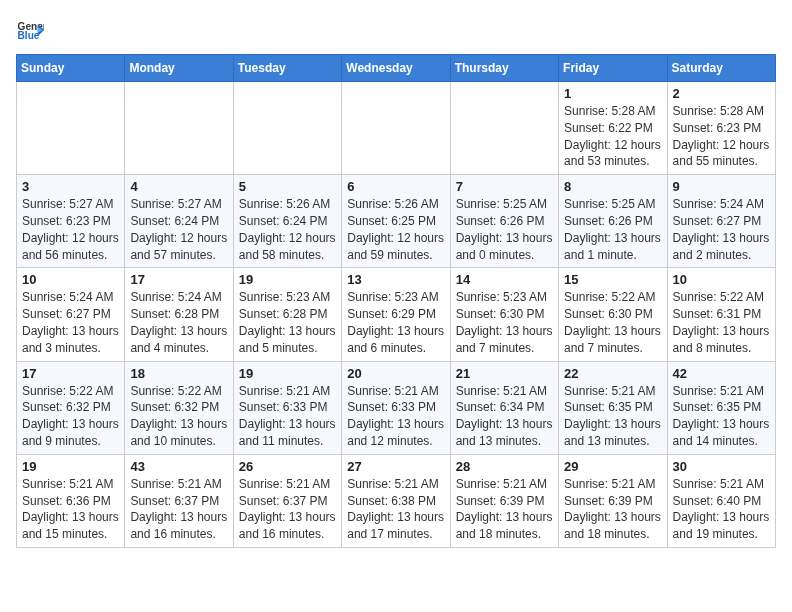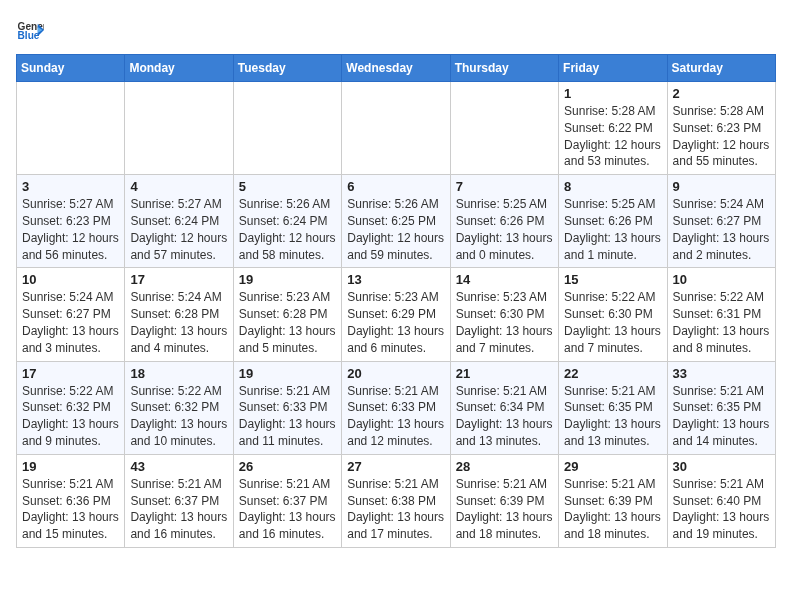--- a/index.html
+++ b/index.html
@@ -254,21 +254,21 @@
 Sunset: 6:34 PM
 Daylight: 13 hours and 13 minutes.</div>
         </td>
         <td>
           <span class="day-number">22</span>
           <div class="day-info" style="white-space: pre-line;">Sunrise: 5:21 AM
 Sunset: 6:35 PM
 Daylight: 13 hours and 13 minutes.</div>
         </td>
         <td>
-          <span class="day-number">33</span>
+          <span class="day-number">42</span>
           <div class="day-info" style="white-space: pre-line;">Sunrise: 5:21 AM
 Sunset: 6:35 PM
 Daylight: 13 hours and 14 minutes.</div>
         </td>
       </tr>
       <tr>
         <td>
           <span class="day-number">19</span>
           <div class="day-info" style="white-space: pre-line;">Sunrise: 5:21 AM
 Sunset: 6:36 PM

